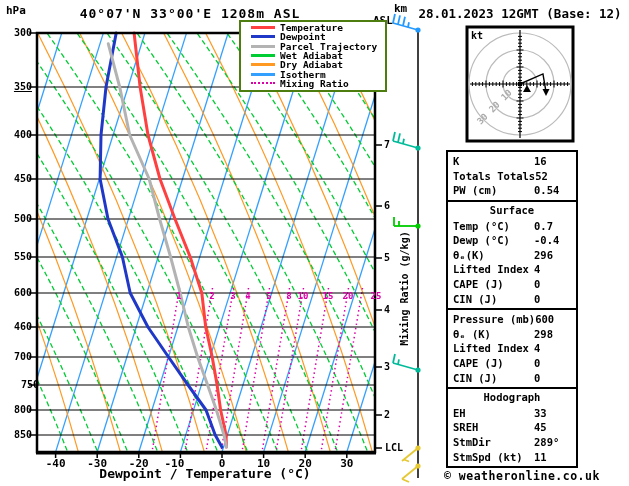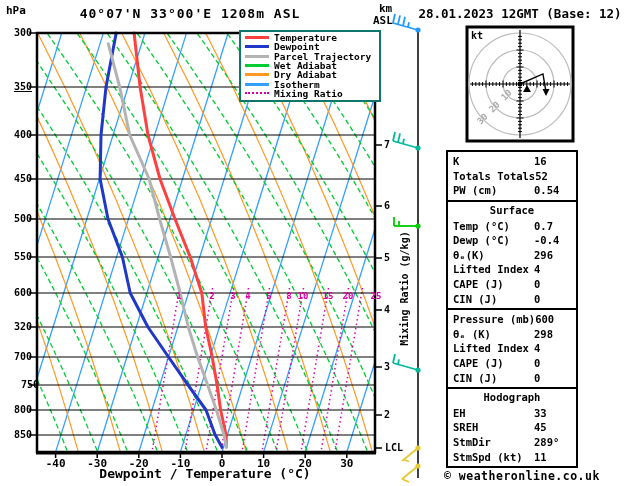--- a/index.html
+++ b/index.html
@@ -3,28 +3,28 @@
 <meta charset="utf-8">
 <style>
   html,body{margin:0;padding:0;}
   body{width:629px;height:486px;position:relative;background:#fff;overflow:hidden;
        font-family:"DejaVu Sans Mono",monospace;}
   .abs{position:absolute;}
   .lbl{position:absolute;font:bold 10px "DejaVu Sans Mono",monospace;color:#000;white-space:nowrap;}
   #title{left:40px;top:6px;width:300px;text-align:center;font:bold 13px "DejaVu Sans Mono",monospace;letter-spacing:1px;}
   #hpa-unit{left:6px;top:4px;font:bold 11px "DejaVu Sans Mono",monospace;}
   #date-hdr{left:414px;top:6px;width:212px;text-align:center;font:bold 12.5px "DejaVu Sans Mono",monospace;}
-  #km-unit{left:361px;top:2px;font:bold 11px "DejaVu Sans Mono",monospace;padding-left:18px;}
+  #km-unit{left:376px;top:2px;font:bold 11px "DejaVu Sans Mono",monospace;padding-left:18px;}
   #asl-unit{left:373px;top:14px;font:bold 11px "DejaVu Sans Mono",monospace;}
   #xaxis-label{left:60px;top:466px;width:290px;text-align:center;font:bold 13px "DejaVu Sans Mono",monospace;}
   #mix-axis-label{left:334px;top:283px;width:140px;text-align:center;
       font:bold 10px "DejaVu Sans Mono",monospace;transform:rotate(-90deg);}
   #kt-label{left:471px;top:30px;font:bold 10px "DejaVu Sans Mono",monospace;}
   #footer{left:444px;top:469px;font:bold 11.5px "DejaVu Sans Mono",monospace;letter-spacing:0.5px;}
-  #legend{left:239px;top:30px;width:134px;border:2px solid #0f766e;background:#fff;padding:1px 0 2px 4px;}
+  #legend{left:239px;top:20px;width:134px;border:2px solid #4d7c0f;background:#fff;padding:1px 0 2px 10px;}
   .leg-item{display:flex;align-items:center;height:9.3px;}
   .leg-swatch{width:24px;margin-right:5px;flex:0 0 24px;}
   .leg-text{font:bold 9.5px "DejaVu Sans Mono",monospace;white-space:nowrap;}
   #tables{left:446px;top:152px;width:132px;}
   .tbox{border:2px solid #000;background:#fff;padding:2px 0;margin-top:-2px;}
   .trow{display:flex;height:14.6px;align-items:center;font:bold 10.5px "DejaVu Sans Mono",monospace;}
   .trow .tl{padding-left:5px;flex:1;white-space:nowrap;}
   .trow .tv{flex:0 0 42px;white-space:nowrap;}
   .ttitle{height:14.6px;text-align:center;font:bold 10.5px "DejaVu Sans Mono",monospace;}
   .ring-lbl{position:absolute;font:bold 9px "DejaVu Sans Mono",monospace;color:#aaa;transform:rotate(-45deg);}
@@ -386,29 +386,29 @@
   </div>
 
 <div id="labels">
     <span class="lbl" style="left:4px;top:27px;width:28px;text-align:right;">300</span>
     <span class="lbl" style="left:4px;top:81px;width:28px;text-align:right;text-decoration:underline;">350</span>
     <span class="lbl" style="left:4px;top:129px;width:28px;text-align:right;">400</span>
     <span class="lbl" style="left:4px;top:173px;width:28px;text-align:right;">450</span>
     <span class="lbl" style="left:4px;top:213px;width:28px;text-align:right;">500</span>
     <span class="lbl" style="left:4px;top:251px;width:28px;text-align:right;">550</span>
     <span class="lbl" style="left:4px;top:287px;width:28px;text-align:right;">600</span>
-    <span class="lbl" style="left:4px;top:321px;width:28px;text-align:right;">320</span>
+    <span class="lbl" style="left:4px;top:321px;width:28px;text-align:right;">460</span>
     <span class="lbl" style="left:4px;top:351px;width:28px;text-align:right;">700</span>
     <span class="lbl" style="left:16px;top:379px;width:28px;text-align:center;">750</span>
     <span class="lbl" style="left:4px;top:404px;width:28px;text-align:right;">800</span>
     <span class="lbl" style="left:4px;top:429px;width:28px;text-align:right;">850</span>
     <span class="lbl" style="left:39.599999999999994px;top:457px;width:32px;text-align:center;font-size:11px;">-40</span>
     <span class="lbl" style="left:81.19999999999999px;top:457px;width:32px;text-align:center;font-size:11px;">-30</span>
     <span class="lbl" style="left:122.80000000000001px;top:457px;width:32px;text-align:center;font-size:11px;">-20</span>
-    <span class="lbl" style="left:164.4px;top:457px;width:32px;text-align:center;font-size:11px;">-10</span>
+    <span class="lbl" style="left:164.4px;top:457px;width:32px;text-align:left;font-size:11px;">-10</span>
     <span class="lbl" style="left:206px;top:457px;width:32px;text-align:center;font-size:11px;">0</span>
     <span class="lbl" style="left:247.60000000000002px;top:457px;width:32px;text-align:center;font-size:11px;">10</span>
     <span class="lbl" style="left:289.2px;top:457px;width:32px;text-align:center;font-size:11px;">20</span>
     <span class="lbl" style="left:330.8px;top:457px;width:32px;text-align:center;font-size:11px;">30</span>
     <span class="lbl" style="left:384px;top:139px;">7</span>
     <span class="lbl" style="left:384px;top:200px;">6</span>
     <span class="lbl" style="left:384px;top:252px;">5</span>
     <span class="lbl" style="left:384px;top:304px;">4</span>
     <span class="lbl" style="left:384px;top:361px;">3</span>
     <span class="lbl" style="left:384px;top:409px;">2</span>

